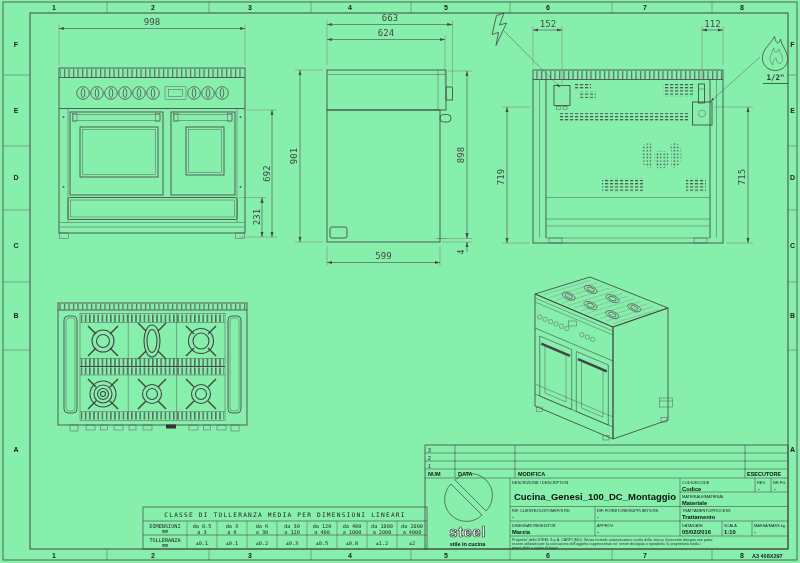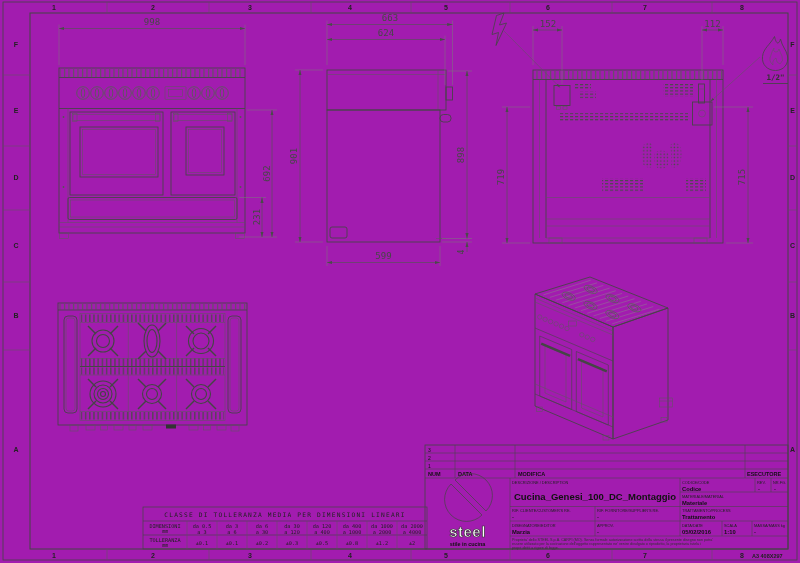--- a/index.html
+++ b/index.html
@@ -1,16 +1,16 @@
 <!DOCTYPE html>
 <html><head>
 <meta charset="utf-8">
 <style>
   html,body{margin:0;padding:0;background:#fff;}
-  .sheet{position:relative;width:800px;height:563px;background:#a21caf;overflow:hidden;
+  .sheet{position:relative;width:800px;height:563px;background:#86efac;overflow:hidden;
          font-family:"Liberation Sans",sans-serif;}
   svg{position:absolute;left:0;top:0;}
   .ln{stroke:#454545;stroke-width:.85;fill:none;}
   .lt{stroke:#5a5a5a;stroke-width:.5;fill:none;}
   .ext{stroke:#7a7a7a;stroke-width:.5;fill:none;}
   .dim{stroke:#555;stroke-width:.65;fill:none;}
   .dimtxt{font:9px "DejaVu Sans Mono",monospace;fill:#474747;text-anchor:middle;}
   .ftxt{font:bold 7px "Liberation Sans",sans-serif;fill:#222;text-anchor:middle;}
   .sheetno{font:bold 5.5px "Liberation Sans",sans-serif;fill:#222;}
   .ttl-lbl{font:3.9px "Liberation Sans",sans-serif;fill:#222;}

